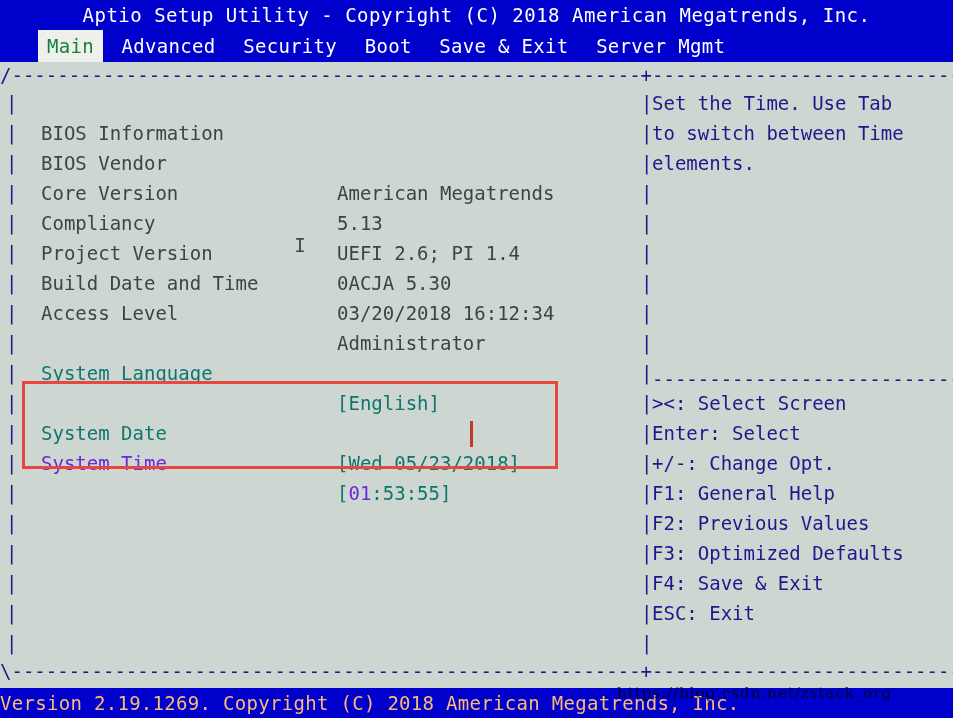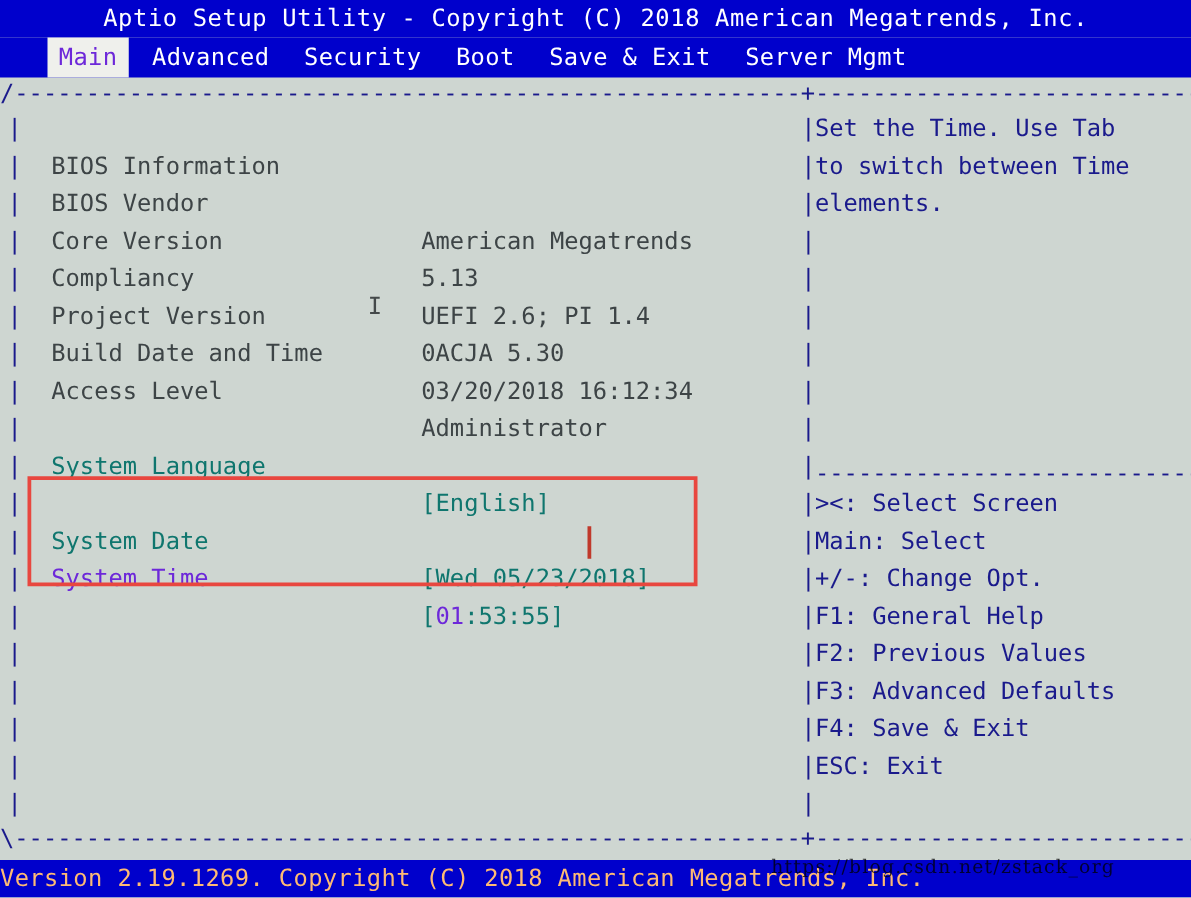--- a/index.html
+++ b/index.html
@@ -21,21 +21,21 @@
   .menubar{
     position:absolute;left:0;top:30px;width:953px;height:32px;
     background:#0000cc;white-space:nowrap;
   }
   .menu-item{
     display:inline-block;height:32px;line-height:32px;
     font-size:19px;color:#ffffff;padding:0 9px;vertical-align:top;
     letter-spacing:0.3px;
   }
   .menu-item.first{margin-left:38px;}
-  .menu-item.active{background:#eff0ec;color:#6d28d9;}
+  .menu-item.active{background:#eff0ec;color:#15803d;}
 
   
   .frame-line{
     position:absolute;left:0;width:953px;height:22px;
     color:#1a1a8c;font-size:19px;line-height:22px;
     white-space:pre;overflow:hidden;letter-spacing:0px;
   }
   #frame-top{top:64px;}
   #frame-bottom{top:660px;}
 
@@ -208,25 +208,25 @@
   <div class="right-pane">
     <div class="help-row">Set the Time. Use Tab</div>
     <div class="help-row">to switch between Time</div>
     <div class="help-row">elements.</div>
   </div>
 
   <div class="help-sep">-----------------------------</div>
 
   <div class="legend">
     <div class="help-row">&gt;&lt;: Select Screen</div>
-    <div class="help-row">Main: Select</div>
+    <div class="help-row">Enter: Select</div>
     <div class="help-row">+/-: Change Opt.</div>
     <div class="help-row">F1: General Help</div>
     <div class="help-row">F2: Previous Values</div>
-    <div class="help-row">F3: Advanced Defaults</div>
+    <div class="help-row">F3: Optimized Defaults</div>
     <div class="help-row">F4: Save &amp; Exit</div>
     <div class="help-row">ESC: Exit</div>
   </div>
 
   <div class="footer">Version 2.19.1269. Copyright (C) 2018 American Megatrends, Inc.</div>
 
   <div class="annotation-box"></div>
   <div class="edit-caret"></div>
   <div class="mouse-cursor">I</div>
   <div class="watermark">https://blog.csdn.net/zstack_org</div>

